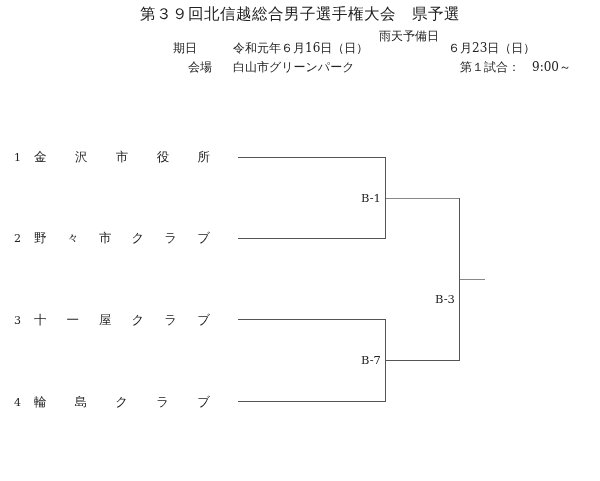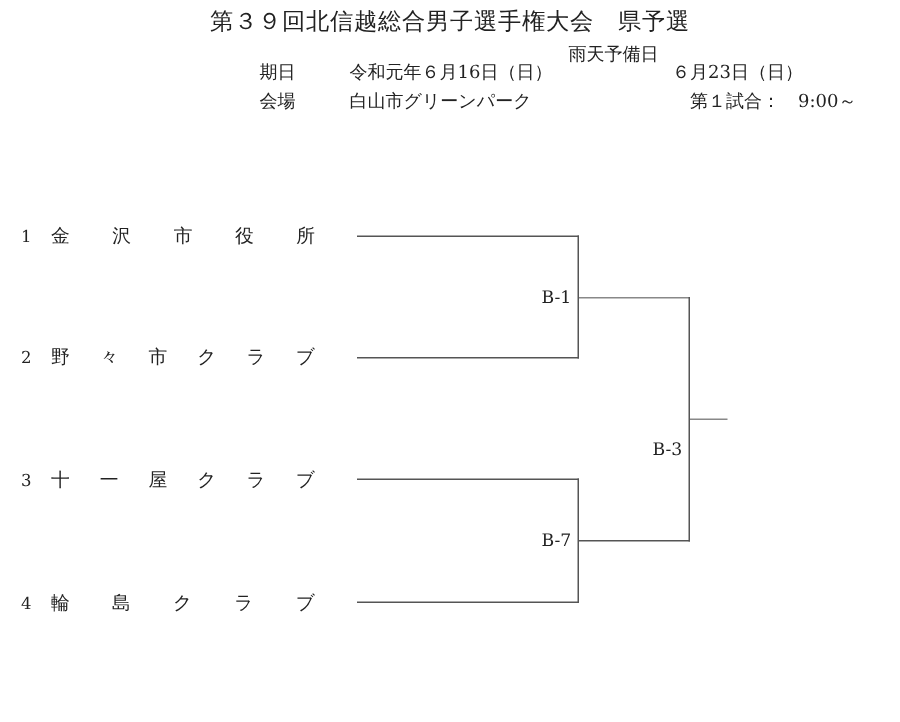--- a/index.html
+++ b/index.html
@@ -16,21 +16,21 @@
 </style>
 </head>
 <body>
 
 <div class="title">第３９回北信越総合男子選手権大会　県予選</div>
 
 <div class="info" style="left:173px;top:40px;">期日</div>
 <div class="info" style="left:233px;top:40px;">令和元年６月16日（日）</div>
 <div class="info" style="left:366px;top:28px;margin-left:13px;">雨天予備日</div>
 <div class="info" style="left:448px;top:40px;">６月23日（日）</div>
-<div class="info" style="left:173px;top:59px;">会場</div>
+<div class="info" style="left:188px;top:59px;">会場</div>
 <div class="info" style="left:233px;top:59px;">白山市グリーンパーク</div>
 <div class="info" style="left:460px;top:59px;">第１試合：　9:00～</div>
 
 <div class="team" style="top:149px;">
   <span class="num">1</span>
   <span class="chars">
     <span>金</span>
     <span>沢</span>
     <span>市</span>
     <span>役</span>

